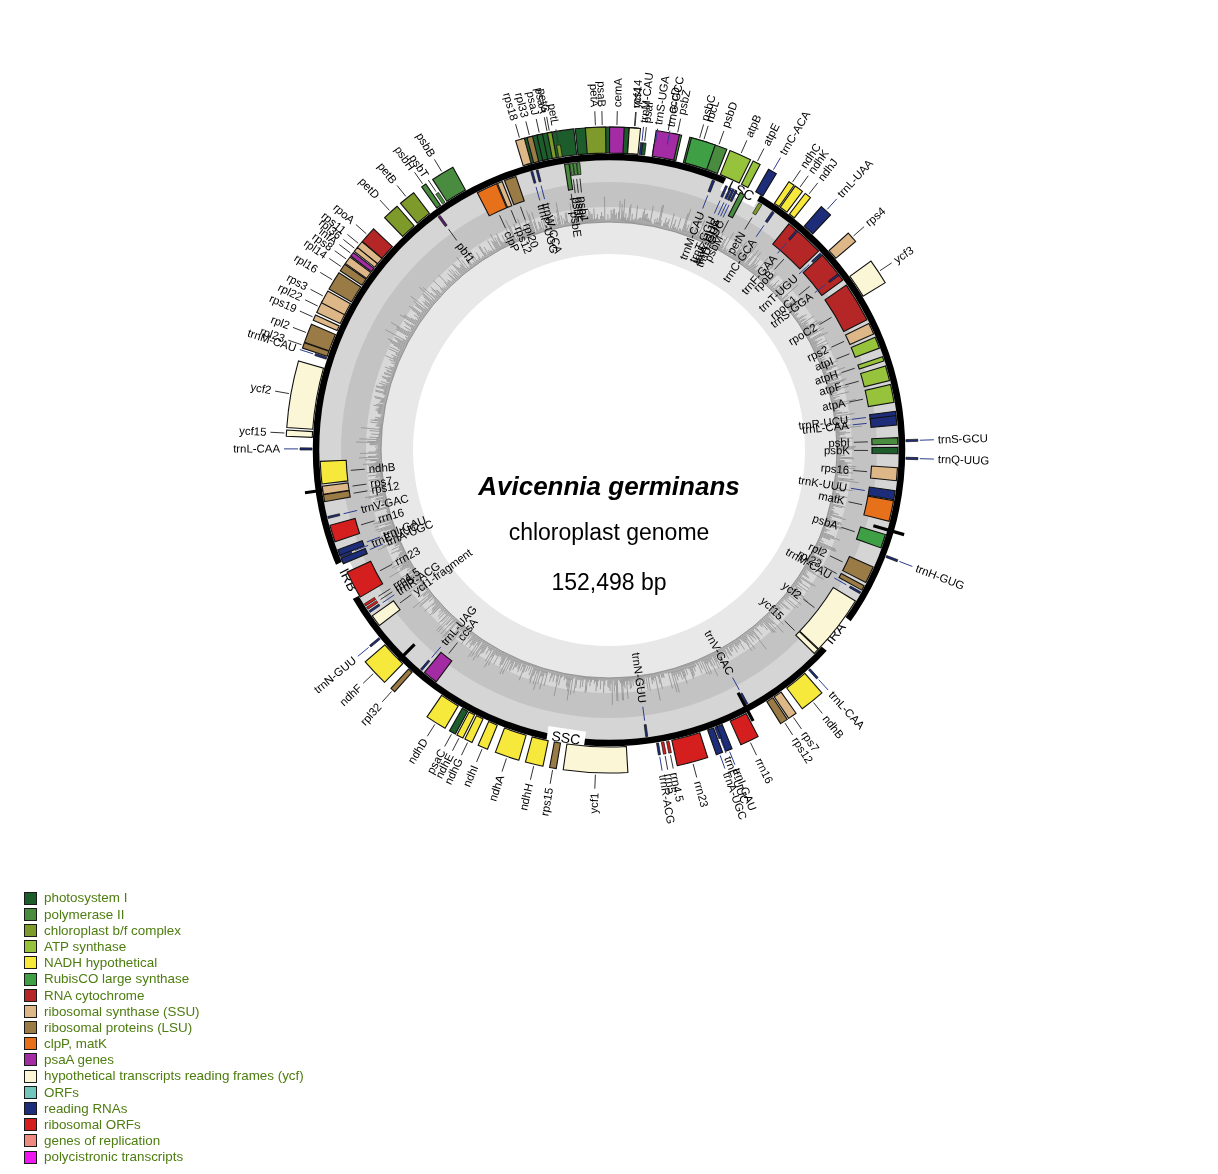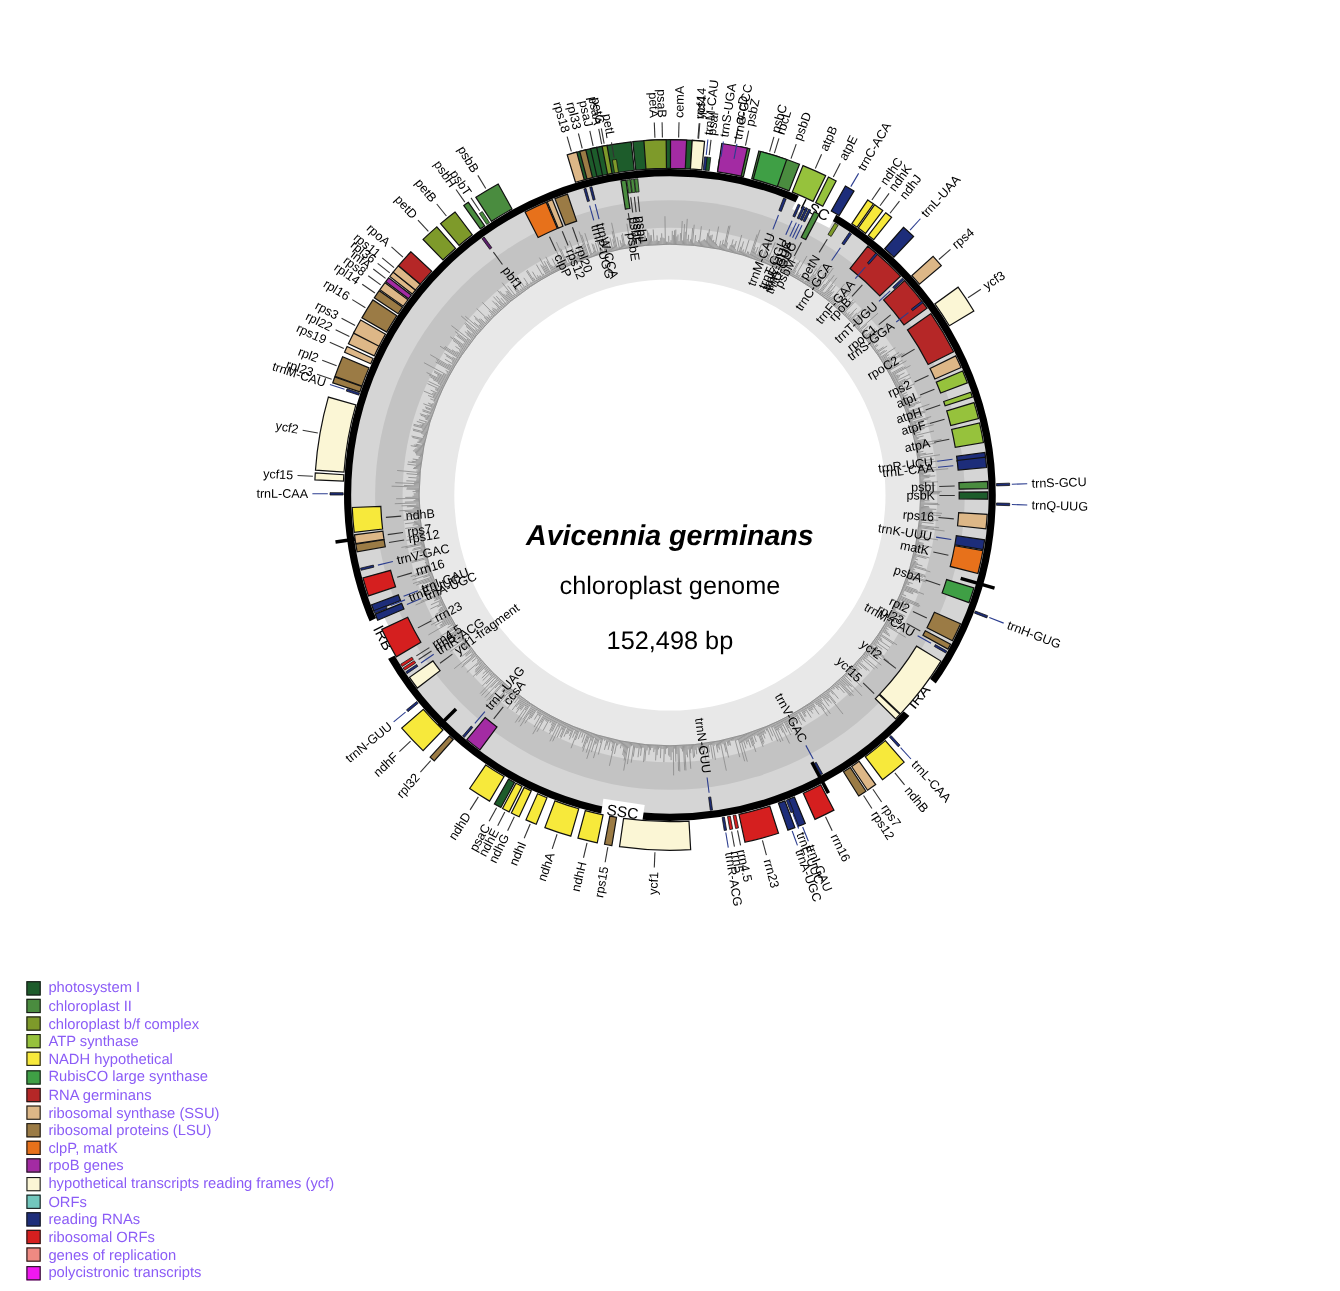--- a/index.html
+++ b/index.html
@@ -11,21 +11,21 @@
   .gene-label{font-size:11.4px;fill:#000;font-family:"Liberation Sans",sans-serif;}
   .leader{stroke-width:1;fill:none;}
   .region-label{font-size:14px;fill:#000;font-family:"Liberation Sans",sans-serif;}
   .center-species{font-size:26px;font-weight:bold;font-style:italic;
       font-family:"Liberation Sans",sans-serif;fill:#000;}
   .center-sub{font-size:23px;font-family:"Liberation Sans",sans-serif;fill:#000;}
   #legend{position:absolute;left:24px;top:890px;}
   .legend-row{display:flex;align-items:center;height:16.2px;}
   .legend-swatch{width:13px;height:13px;border:1.2px solid #1a1a1a;
       margin-right:7px;flex:0 0 auto;box-sizing:border-box;}
-  .legend-text{font-size:13.4px;line-height:13.4px;color:#8b5cf6;white-space:nowrap;}
+  .legend-text{font-size:13.4px;line-height:13.4px;color:#4d7c0f;white-space:nowrap;}
 </style>
 </head>
 <body>
 
 <div id="map-root">
   <svg id="genome-svg" width="1218" height="1174" viewBox="0 0 1218 1174">
 
     <g>
       <circle cx="609" cy="450" r="268" fill="#d8d8d8" stroke="none"></circle>
       <circle cx="609" cy="450" r="268" fill="none" stroke="#bdbdbd" stroke-width="0"></circle>
@@ -1880,57 +1880,57 @@
     <text class="center-sub" x="609" y="590" text-anchor="middle">152,498 bp</text>
   </svg>
 
   <div id="legend">
       <div class="legend-row">
         <span class="legend-swatch" style="background: rgb(29, 92, 43);"></span>
         <span class="legend-text">photosystem I</span>
       </div>
       <div class="legend-row">
         <span class="legend-swatch" style="background: rgb(74, 140, 63);"></span>
-        <span class="legend-text">chloroplast II</span>
+        <span class="legend-text">polymerase II</span>
       </div>
       <div class="legend-row">
         <span class="legend-swatch" style="background: rgb(126, 154, 42);"></span>
         <span class="legend-text">chloroplast b/f complex</span>
       </div>
       <div class="legend-row">
         <span class="legend-swatch" style="background: rgb(150, 194, 60);"></span>
         <span class="legend-text">ATP synthase</span>
       </div>
       <div class="legend-row">
         <span class="legend-swatch" style="background: rgb(247, 233, 59);"></span>
         <span class="legend-text">NADH hypothetical</span>
       </div>
       <div class="legend-row">
         <span class="legend-swatch" style="background: rgb(63, 159, 69);"></span>
         <span class="legend-text">RubisCO large synthase</span>
       </div>
       <div class="legend-row">
         <span class="legend-swatch" style="background: rgb(181, 39, 39);"></span>
-        <span class="legend-text">RNA germinans</span>
+        <span class="legend-text">RNA cytochrome</span>
       </div>
       <div class="legend-row">
         <span class="legend-swatch" style="background: rgb(221, 183, 135);"></span>
         <span class="legend-text">ribosomal synthase (SSU)</span>
       </div>
       <div class="legend-row">
         <span class="legend-swatch" style="background: rgb(155, 123, 69);"></span>
         <span class="legend-text">ribosomal proteins (LSU)</span>
       </div>
       <div class="legend-row">
         <span class="legend-swatch" style="background: rgb(231, 113, 27);"></span>
         <span class="legend-text">clpP, matK</span>
       </div>
       <div class="legend-row">
         <span class="legend-swatch" style="background: rgb(163, 43, 163);"></span>
-        <span class="legend-text">rpoB genes</span>
+        <span class="legend-text">psaA genes</span>
       </div>
       <div class="legend-row">
         <span class="legend-swatch" style="background: rgb(251, 246, 213);"></span>
         <span class="legend-text">hypothetical transcripts reading frames (ycf)</span>
       </div>
       <div class="legend-row">
         <span class="legend-swatch" style="background: rgb(114, 199, 189);"></span>
         <span class="legend-text">ORFs</span>
       </div>
       <div class="legend-row">

